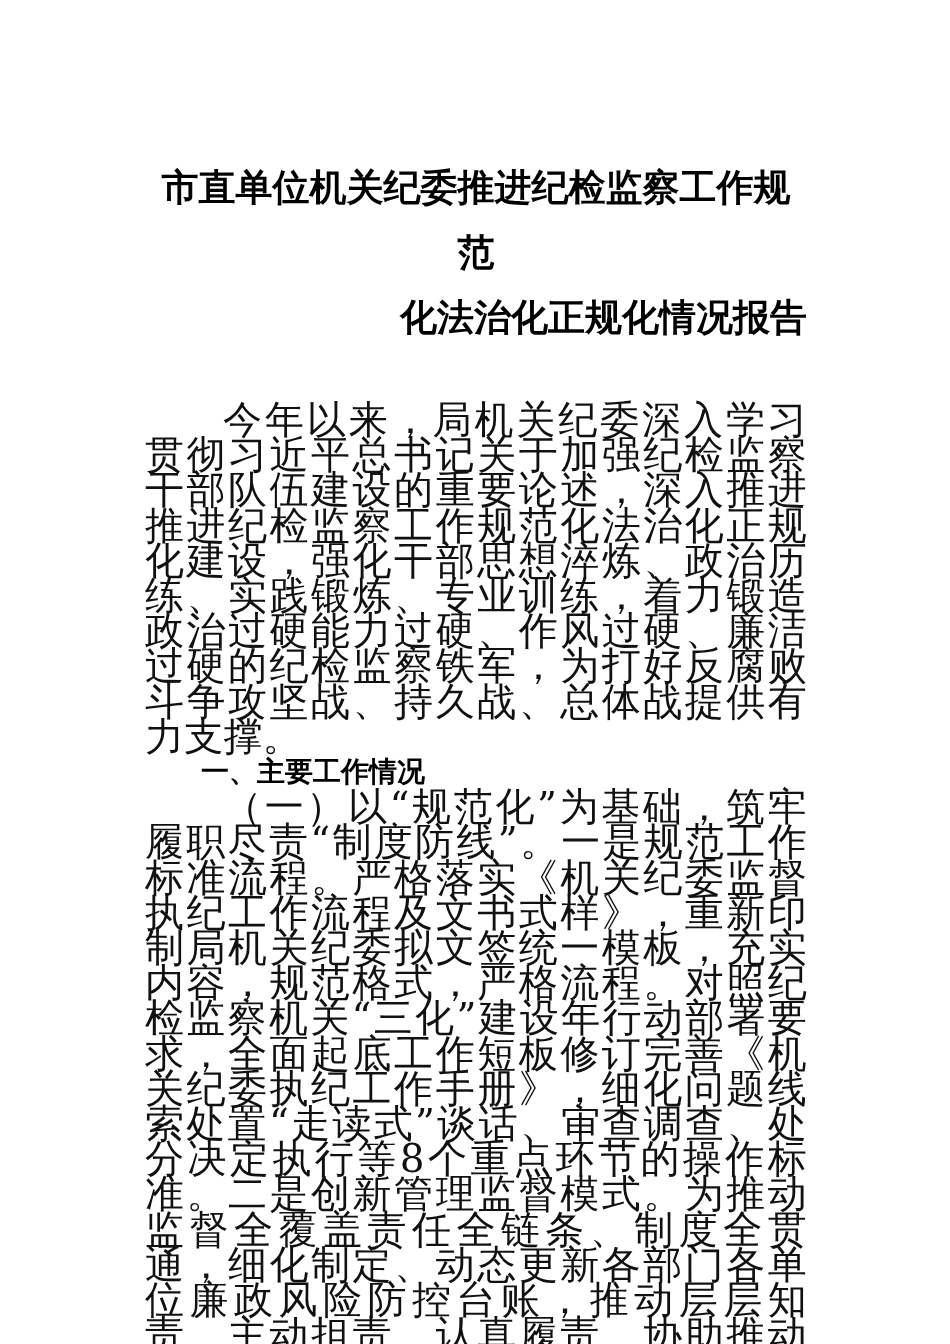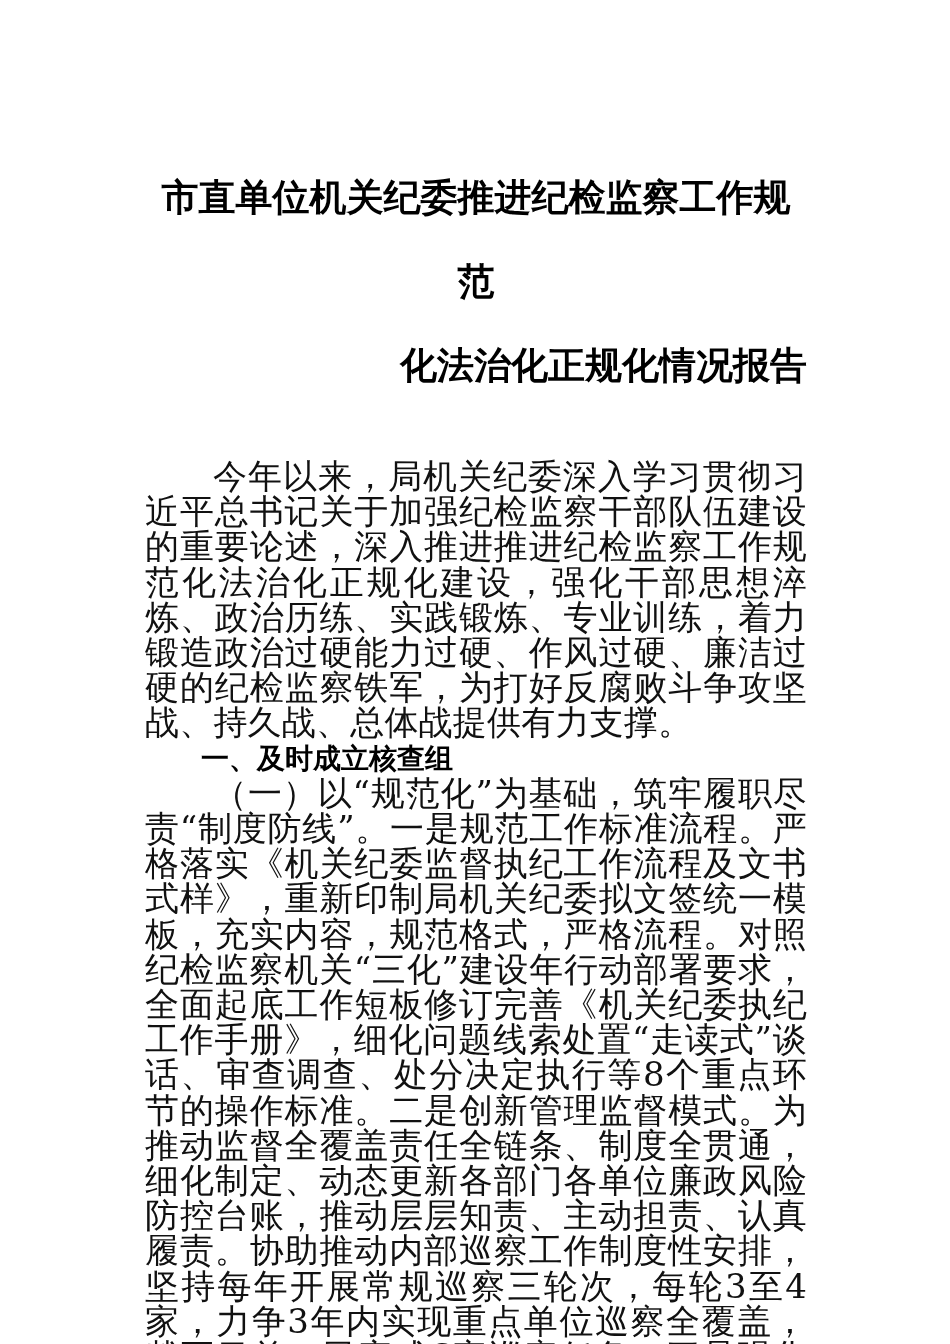--- a/index.html
+++ b/index.html
@@ -31,40 +31,40 @@
   }
 
   
   .doc-title {
     margin: 0;
     padding: 0;
     padding-top: 155px;
     font-family: "DejaVu Serif", "Liberation Serif", serif;
     font-weight: 700;
     font-size: 37px;
-    line-height: 84px;
+    line-height: 65px;
     text-align: center;
     letter-spacing: 0px;
     color: #000000;
     -webkit-font-smoothing: none;
   }
   .doc-title .tline {
     display: block;
   }
   .doc-title .tline.line2 {
     text-align: right;
   }
 
   
   .body-p {
     margin: 0;
     padding: 0;
     font-family: "DejaVu Serif", "Liberation Serif", serif;
     font-weight: 400;
-    font-size: 34px;
+    font-size: 39px;
     line-height: 35.2px;
     text-align: justify;
     text-justify: inter-character;
     text-align-last: left;
     color: #111111;
     letter-spacing: 0.2px;
   }
   .body-p.first {
     margin-top: 52px;
   }
@@ -92,18 +92,18 @@
 <div class="page">
   <div class="content">
 
     <h1 class="doc-title">
       <span class="tline line1">市直单位机关纪委推进纪检监察工作规范</span>
       <span class="tline line2">化法治化正规化情况报告</span>
     </h1>
 
     <p class="body-p first indent2">今年以来，局机关纪委深入学习贯彻习近平总书记关于加强纪检监察干部队伍建设的重要论述，深入推进推进纪检监察工作规范化法治化正规化建设，强化干部思想淬炼、政治历练、实践锻炼、专业训练，着力锻造政治过硬能力过硬、作风过硬、廉洁过硬的纪检监察铁军，为打好反腐败斗争攻坚战、持久战、总体战提供有力支撑。</p>
 
-    <p class="sec-heading">一、及时成立核查组</p>
+    <p class="sec-heading">一、主要工作情况</p>
 
     <p class="body-p indent2">（一）以“规范化”为基础，筑牢履职尽责“制度防线”。一是规范工作标准流程。严格落实《机关纪委监督执纪工作流程及文书式样》，重新印制局机关纪委拟文签统一模板，充实内容，规范格式，严格流程。对照纪检监察机关“三化”建设年行动部署要求，全面起底工作短板修订完善《机关纪委执纪工作手册》，细化问题线索处置“走读式”谈话、审查调查、处分决定执行等8个重点环节的操作标准。二是创新管理监督模式。为推动监督全覆盖责任全链条、制度全贯通，细化制定、动态更新各部门各单位廉政风险防控台账，推动层层知责、主动担责、认真履责。协助推动内部巡察工作制度性安排，坚持每年开展常规巡察三轮次，每轮3至4家，力争3年内实现重点单位巡察全覆盖，截至目前，已完成6家巡察任务。三是强化案件质量管控。牢固树立“案件质量是案件查办的生命线”理念，对按照规定受理的信访举报和问题线索，严格遵循编号登记、建立台账、适当了解、集体研判、处置审批等流程，特别是对需要进一步核查问题线索的，及时成立核查组，制定工作方案，履行审批手续，形成“受理—核查—处置—反馈”完整闭环，确保每个环节都有据可查、责</p>
 
   </div>
 </div>
 
 </body></html>

